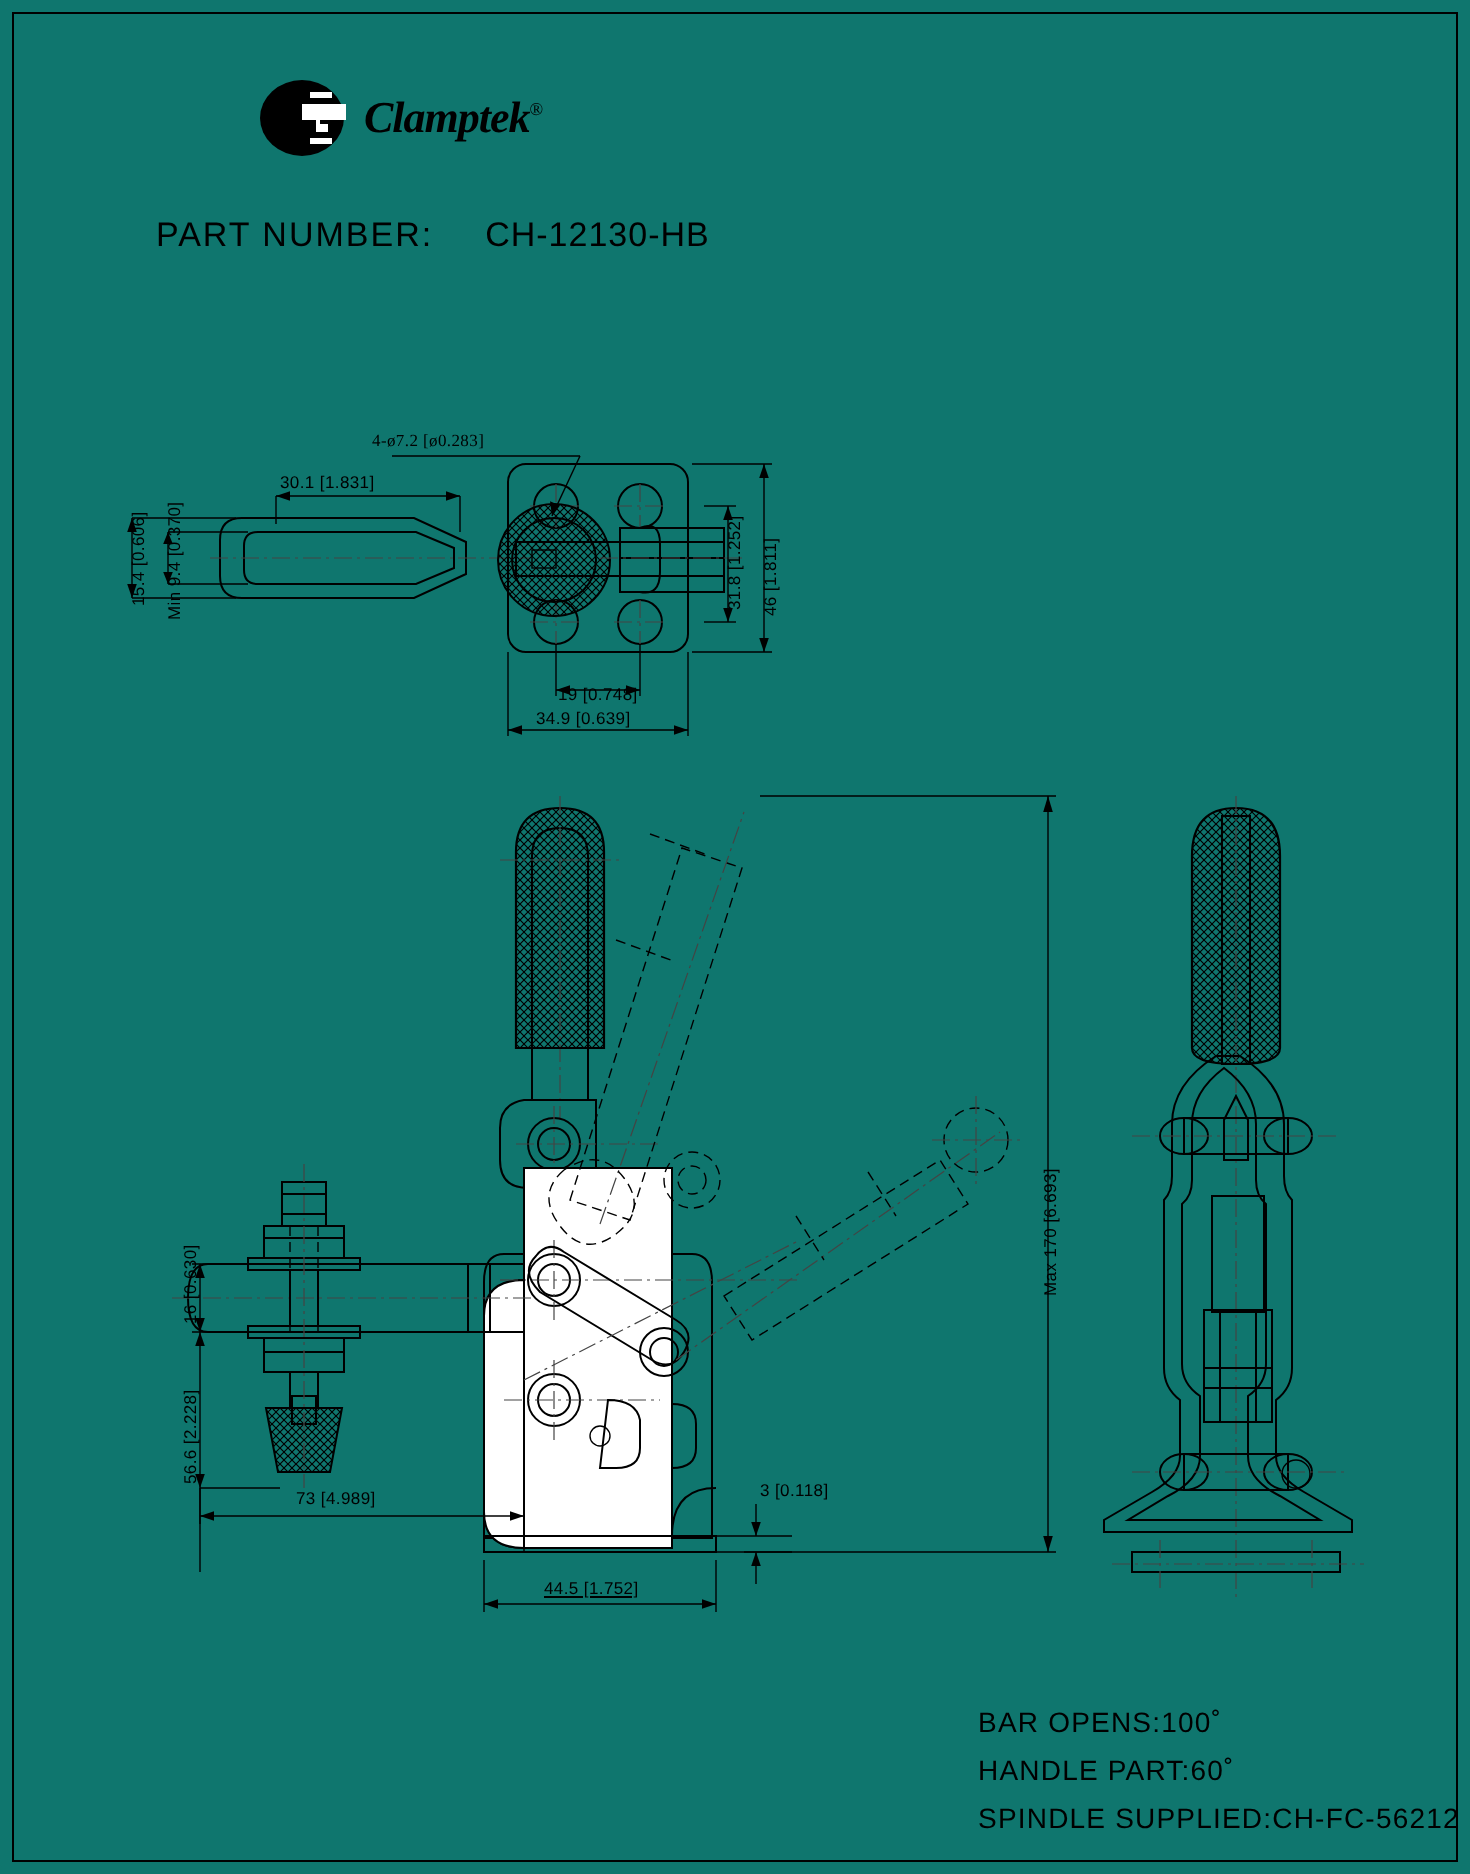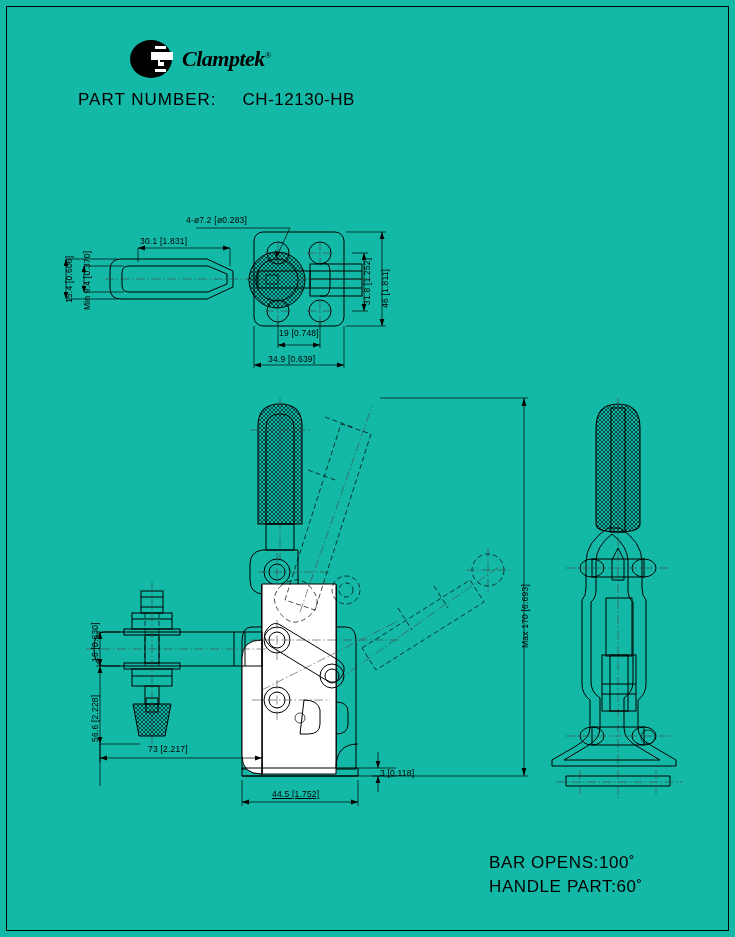--- a/index.html
+++ b/index.html
@@ -1,18 +1,18 @@
 <!DOCTYPE html>
 <html><head>
 <meta charset="utf-8">
 <style>
   html,body{margin:0;padding:0;background:#fff;}
   body{font-family:"Liberation Sans",sans-serif;}
   #sheet{
-    position:relative;width:735px;height:937px;background:#14b8a6;
+    position:relative;width:735px;height:937px;background:#0f766e;
     box-sizing:border-box;overflow:hidden;
   }
   #border{
     position:absolute;left:6px;top:6px;width:723px;height:925px;
     border:1px solid #000;box-sizing:border-box;
   }
   
   #logo-row{position:absolute;left:130px;top:40px;display:flex;align-items:center;}
   .logo-mark{
     position:relative;width:42px;height:38px;background:#000;
@@ -29,34 +29,34 @@
   }
   .logo-g{
     position:absolute;left:14px;top:5px;width:28px;height:28px;color:#000;
   }
   #brand{
     font-family:"Liberation Serif",serif;font-style:italic;font-weight:bold;
     font-size:22px;letter-spacing:-0.5px;margin-left:10px;color:#000;
   }
   #brand sup{font-size:9px;font-style:normal;font-weight:normal;vertical-align:super;}
   #part-row{
-    position:absolute;left:78px;top:90px;font-family:"Liberation Sans",sans-serif;
+    position:absolute;left:78px;top:108px;font-family:"Liberation Sans",sans-serif;
     font-size:17px;letter-spacing:1px;color:#000;white-space:nowrap;text-align:center;
   }
   #part-row .lbl{display:inline-block;}
   #part-row .val{display:inline-block;margin-left:26px;letter-spacing:0.5px;}
 
   
   .dim{
     position:absolute;font-family:"Liberation Sans",sans-serif;font-size:8.5px;
     color:#000;white-space:nowrap;letter-spacing:0.2px;
   }
   .dim.vert{transform-origin:0 0;transform:rotate(-90deg);}
   .note{
-    position:absolute;font-family:"Liberation Sans",sans-serif;font-size:17px;
+    position:absolute;font-family:"Liberation Sans",sans-serif;font-size:14px;
     color:#000;white-space:nowrap;letter-spacing:0.6px;
   }
   svg{display:block;overflow:visible;}
   .ln{stroke:#000;fill:none;stroke-width:1;}
   .ln-thin{stroke:#000;fill:none;stroke-width:0.7;}
   .hid{stroke:#000;fill:none;stroke-width:0.7;stroke-dasharray:5 3;}
   .ctr{stroke:#444;fill:none;stroke-width:0.6;stroke-dasharray:9 2.5 1.5 2.5;}
   .dimline{stroke:#000;fill:none;stroke-width:0.7;}
 </style>
 </head>
@@ -352,31 +352,32 @@
       <circle class="ln-thin" cx="648" cy="737" r="7"></circle>
       <line class="ctr" x1="566" y1="736" x2="672" y2="736"></line>
 
       <path class="ln" d="M566 776 l104 0 l0 10 l-104 0 Z" fill="#fff"></path>
       <line class="ctr" x1="556" y1="782" x2="682" y2="782"></line>
       <line class="ctr" x1="580" y1="770" x2="580" y2="794"></line>
       <line class="ctr" x1="656" y1="770" x2="656" y2="794"></line>
     </g>
   </svg>
 
-  <div class="dim" style="left:186px;top:215px;">4-ø7.2 [ø0.283]</div>
+  <div class="dim" style="left:186px;top:215px;font-family:Liberation Serif, serif;">4-ø7.2 [ø0.283]</div>
   <div class="dim" style="left:140px;top:236px;">30.1 [1.831]</div>
   <div class="dim vert" style="left:64px;top:303px;">15.4 [0.606]</div>
   <div class="dim vert" style="left:82px;top:310px;">Min 9.4 [0.370]</div>
   <div class="dim vert" style="left:362px;top:305px;">31.8 [1.252]</div>
   <div class="dim vert" style="left:380px;top:308px;">46 [1.811]</div>
-  <div class="dim" style="left:279px;top:328px;">19 [0.748]</div>
+  <div class="dim" style="left:279px;top:342px;">19 [0.748]</div>
   <div class="dim" style="left:268px;top:354px;">34.9 [0.639]</div>
 
   <div class="dim vert" style="left:90px;top:662px;">16 [0.630]</div>
   <div class="dim vert" style="left:90px;top:742px;">56.6 [2.228]</div>
-  <div class="dim" style="left:148px;top:744px;">73 [2.217]</div>
+  <div class="dim" style="left:148px;top:744px;">73 [4.989]</div>
   <div class="dim" style="left:272px;top:789px;text-decoration:underline;">44.5 [1.752]</div>
-  <div class="dim" style="left:380px;top:740px;margin-top:28px;">3 [0.118]</div>
+  <div class="dim" style="left:380px;top:740px;">3 [0.118]</div>
   <div class="dim vert" style="left:520px;top:648px;">Max 170 [6.693]</div>
 
   <div class="note" style="left:489px;top:853px;">BAR OPENS:100˚</div>
   <div class="note" style="left:489px;top:877px;">HANDLE PART:60˚</div>
+  <div class="note" style="left:489px;top:901px;">SPINDLE SUPPLIED:CH-FC-56212</div>
 </div>
 
 </body></html>

